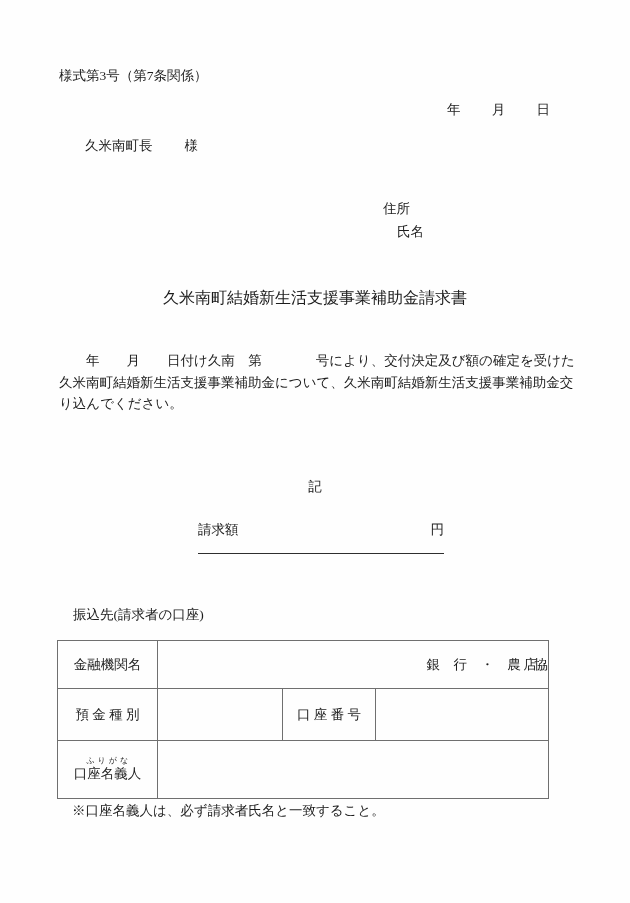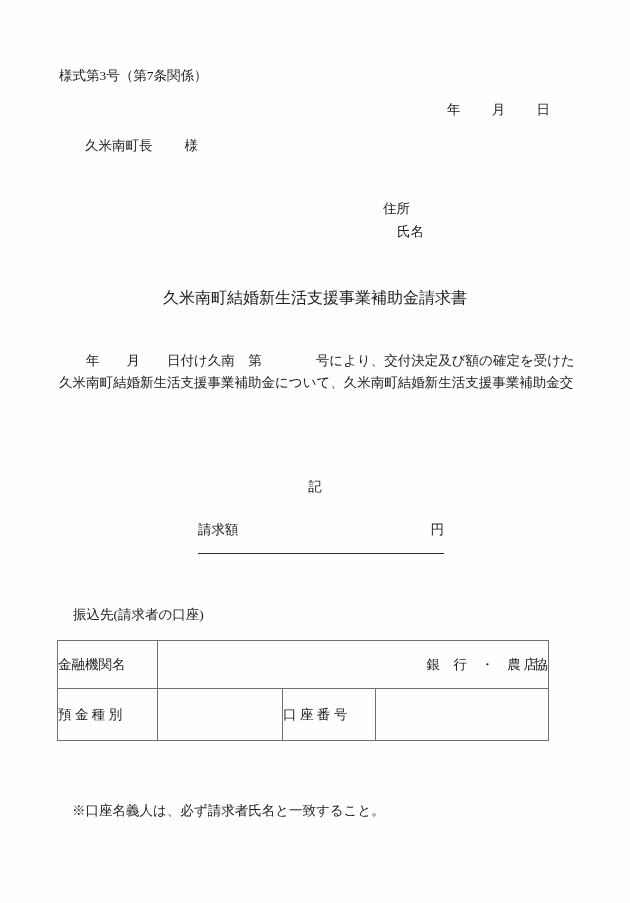--- a/index.html
+++ b/index.html
@@ -32,21 +32,21 @@
   .bank-table{
     position:absolute;left:57px;top:640px;
     border-collapse:collapse;table-layout:fixed;
   }
   .bank-table td{
     border:1px solid #6f6f6f;
     vertical-align:middle;
     padding:0;
     overflow:hidden;
   }
-  .bank-table .lbl{text-align:left;margin-top:38px;}
+  .bank-table .lbl{text-align:center;margin-top:38px;}
   .r1 td{height:47px;}
   .r2 td{height:51px;}
   .r3 td{height:57px;}
   .bankcell{position:relative;text-align:right;font-family:Liberation Serif, serif;}
   .branch{position:absolute;right:11px;top:50%;transform:translateY(-50%);}
   .furigana{font-size:8px;letter-spacing:0.5px;margin-bottom:2px;}
   .holder-lbl{text-align:center;line-height:1.1;}
   .note-line{left:72px;top:802px;}
 </style>
 </head>
@@ -68,20 +68,21 @@
   </div>
 
   <div class="abs sender-address">住所</div>
   <div class="abs sender-name">氏名</div>
 
   <div class="abs center doc-title">久米南町結婚新生活支援事業補助金請求書</div>
 
   <div class="abs body-par">
     <div>　　年　　月　　日付け久南　第　　　　号により、交付決定及び額の確定を受けた</div>
     <div>久米南町結婚新生活支援事業補助金について、久米南町結婚新生活支援事業補助金交</div>
+    <div>り込んでください。</div>
   </div>
 
   <div class="abs center ki-heading">記</div>
 
   <div class="abs claim-line">
     <span>請求額</span>
     <span>円</span>
   </div>
 
   <div class="abs transfer-heading">振込先(請求者の口座)</div>
@@ -100,18 +101,25 @@
         <span>銀　行　・　農　協</span>
         <span class="branch">店</span>
       </td>
     </tr>
     <tr class="r2">
       <td class="lbl">預 金 種 別</td>
       <td></td>
       <td class="lbl">口 座 番 号</td>
       <td></td>
     </tr>
+    <tr class="r3">
+      <td class="holder-lbl">
+        <div class="furigana">ふ り が な</div>
+        <div>口座名義人</div>
+      </td>
+      <td colspan="3"></td>
+    </tr>
   </tbody>
     </table>
 
   <div class="abs note-line">※口座名義人は、必ず請求者氏名と一致すること。</div>
 
 </div>
 
 </body></html>

